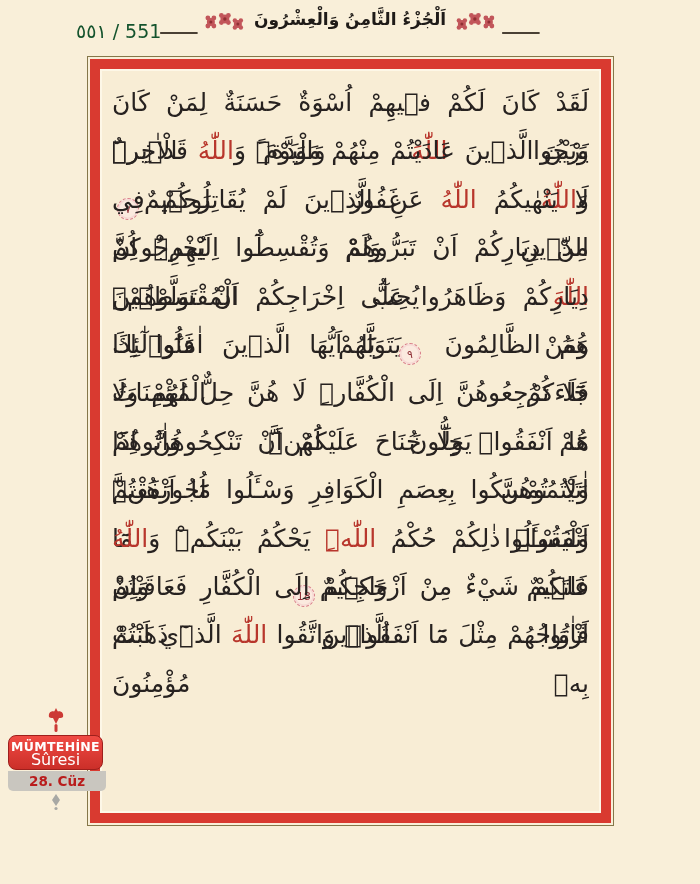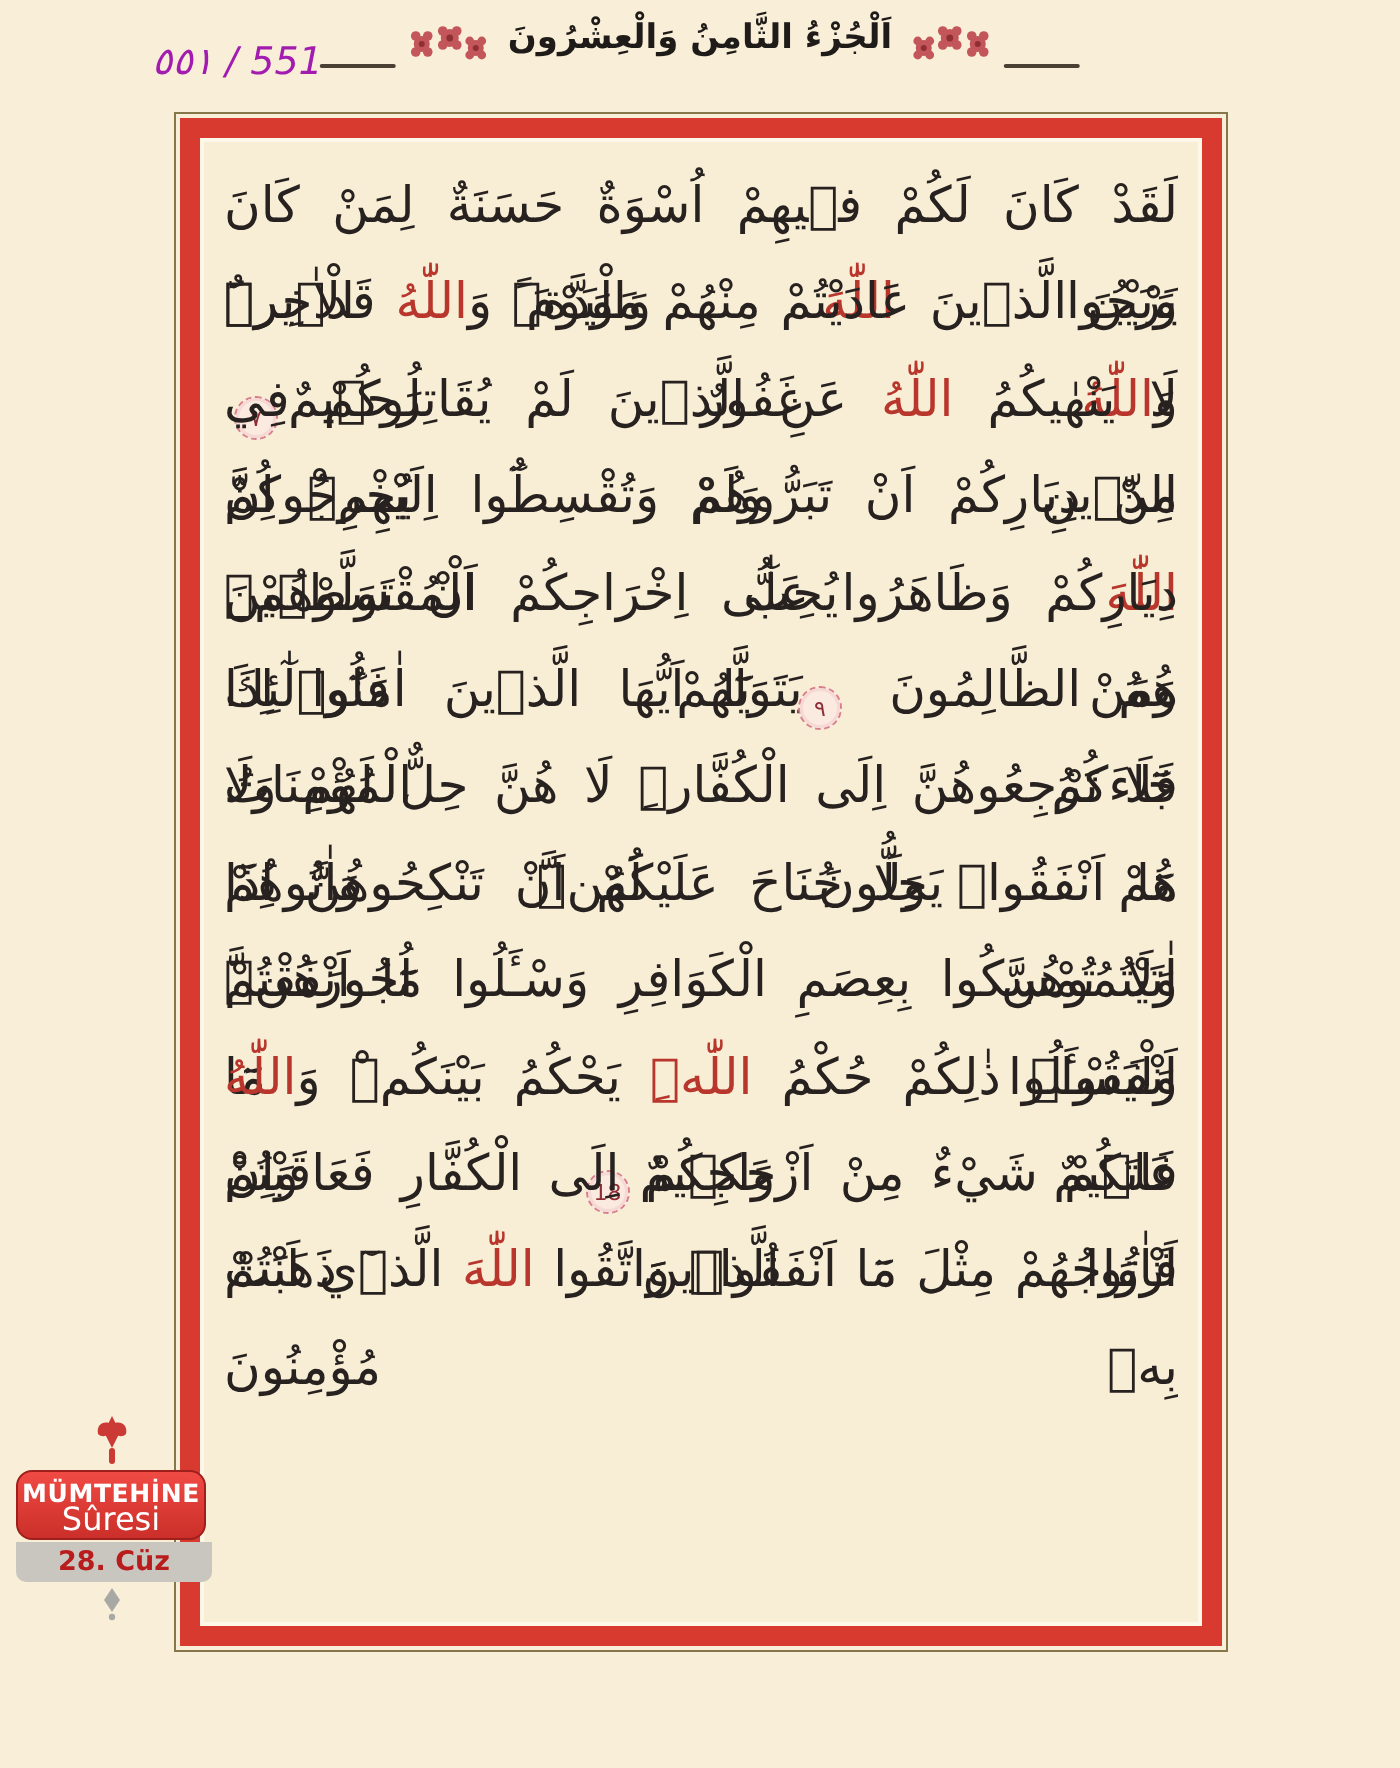--- a/index.html
+++ b/index.html
@@ -11,23 +11,22 @@
   html,body{width:700px;height:884px;}
   body{
     background:var(--bg);
     font-family:"DejaVu Sans", sans-serif;
     position:relative;
     overflow:hidden;
   }
   
   .page-number{
     position:absolute; left:76px; top:20px;
-    font-size:19px; color:#a21caf; letter-spacing:1px;
+    font-size:19px; color:#14532d; letter-spacing:1px;
     direction:ltr;
-    font-style:italic;
   }
   .juz-header{
     position:absolute; left:50%; top:4px; transform:translateX(-50%);
     display:flex; align-items:flex-end; gap:5px; white-space:nowrap;
   }
   .head-rule{width:38px;height:2px;background:#4a4034;border-radius:1px;}
   .juz-title{
     font-size:17px; font-weight:bold; color:#1f1b18;
     direction:rtl; padding:0 2px; line-height:30px;
   }

